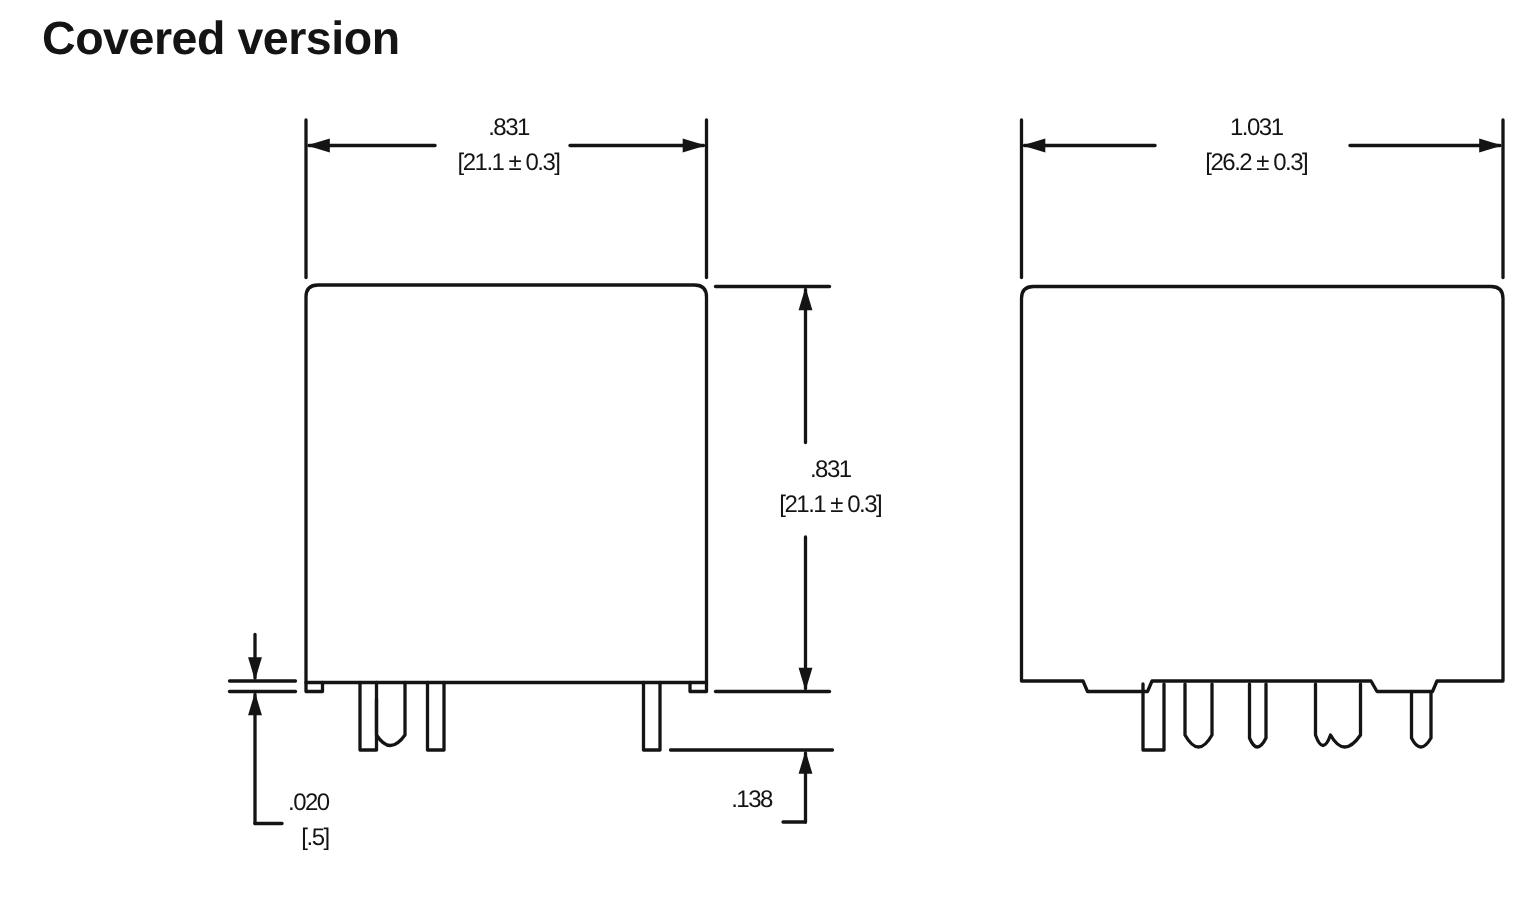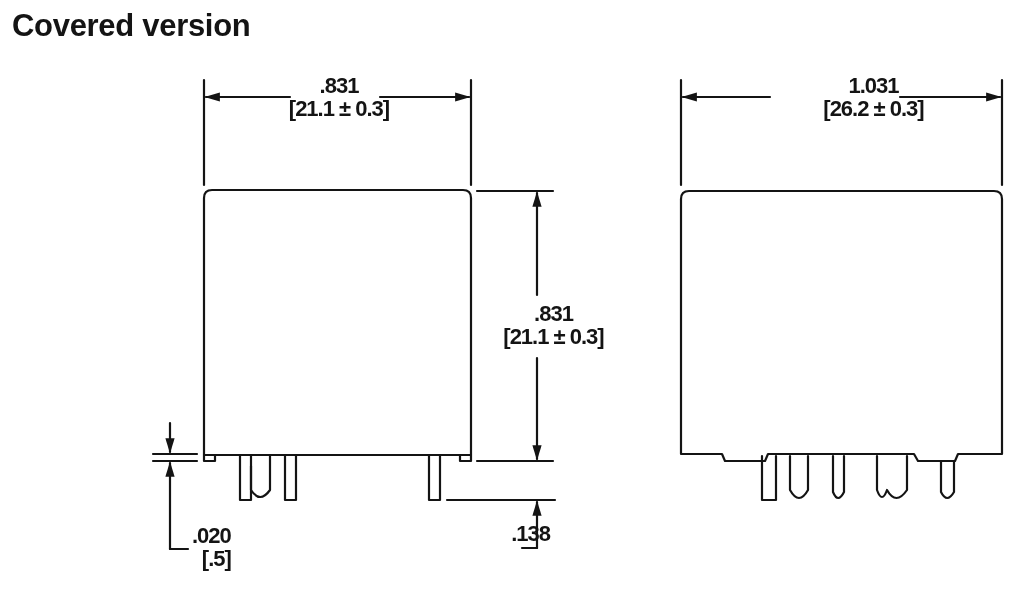--- a/index.html
+++ b/index.html
@@ -1,20 +1,20 @@
 <!DOCTYPE html>
 <html><head>
 <meta charset="utf-8">
 <style>
   html, body { margin: 0; padding: 0; background: #ffffff; }
   body { width: 1024px; height: 603px; position: relative; overflow: hidden;
          font-family: "Liberation Sans", "DejaVu Sans", sans-serif; color: #141414; }
-  .title { position: absolute; left: 12px; top: 8px; font-size: 31px; font-weight: bold; letter-spacing: -0.3px; text-align: center; }
+  .title { position: absolute; left: 28px; top: 8px; font-size: 31px; font-weight: bold; letter-spacing: -0.3px; text-align: center; }
   svg.drawing { position: absolute; left: 0; top: 0; }
-  .lbl { position: absolute; font-weight: bold; font-size: 22px; line-height: 23px; text-align: center;
+  .lbl { position: absolute; font-weight: normal; font-size: 16px; line-height: 23px; text-align: center;
          letter-spacing: -1px; background: #fff; padding: 0 2px; white-space: nowrap; }
   .lbl .l2 { display: block; }
   .lbl.left { text-align: right; background: transparent; }
 </style>
 </head>
 <body>
 
 <div class="title">Covered version</div>
 
 <svg class="drawing" width="1024" height="603" viewBox="0 0 1024 603">
@@ -83,30 +83,30 @@
       <line x1="900" y1="97" x2="1000" y2="97" marker-end="url(#arr)"></line>
     </g>
   </g>
 </svg>
 
 <div class="lbl" style="left:272px; top:74px; width:130px; background:transparent;">
   <span class="l2">.831</span>
   <span class="l2">[21.1 ± 0.3]</span>
 </div>
 
-<div class="lbl" style="left:804px; top:74px; width:135px; background:transparent;">
+<div class="lbl" style="left:768px; top:74px; width:135px; background:transparent;">
   <span class="l2">1.031</span>
   <span class="l2">[26.2 ± 0.3]</span>
 </div>
 
 <div class="lbl" style="left:484px; top:302px; width:135px;">
   <span class="l2">.831</span>
   <span class="l2">[21.1 ± 0.3]</span>
 </div>
 
 <div class="lbl" style="left:428px; top:522px; width:120px; background:transparent;">
-  <span class="l2" style="text-align:right; padding-left:22px;">.138</span>
+  <span class="l2" style="text-align:center; padding-left:22px;">.138</span>
 </div>
 
 <div class="lbl left" style="left:190px; top:524px;">
   <span class="l2">.020</span>
   <span class="l2">[.5]</span>
 </div>
 
 </body></html>

